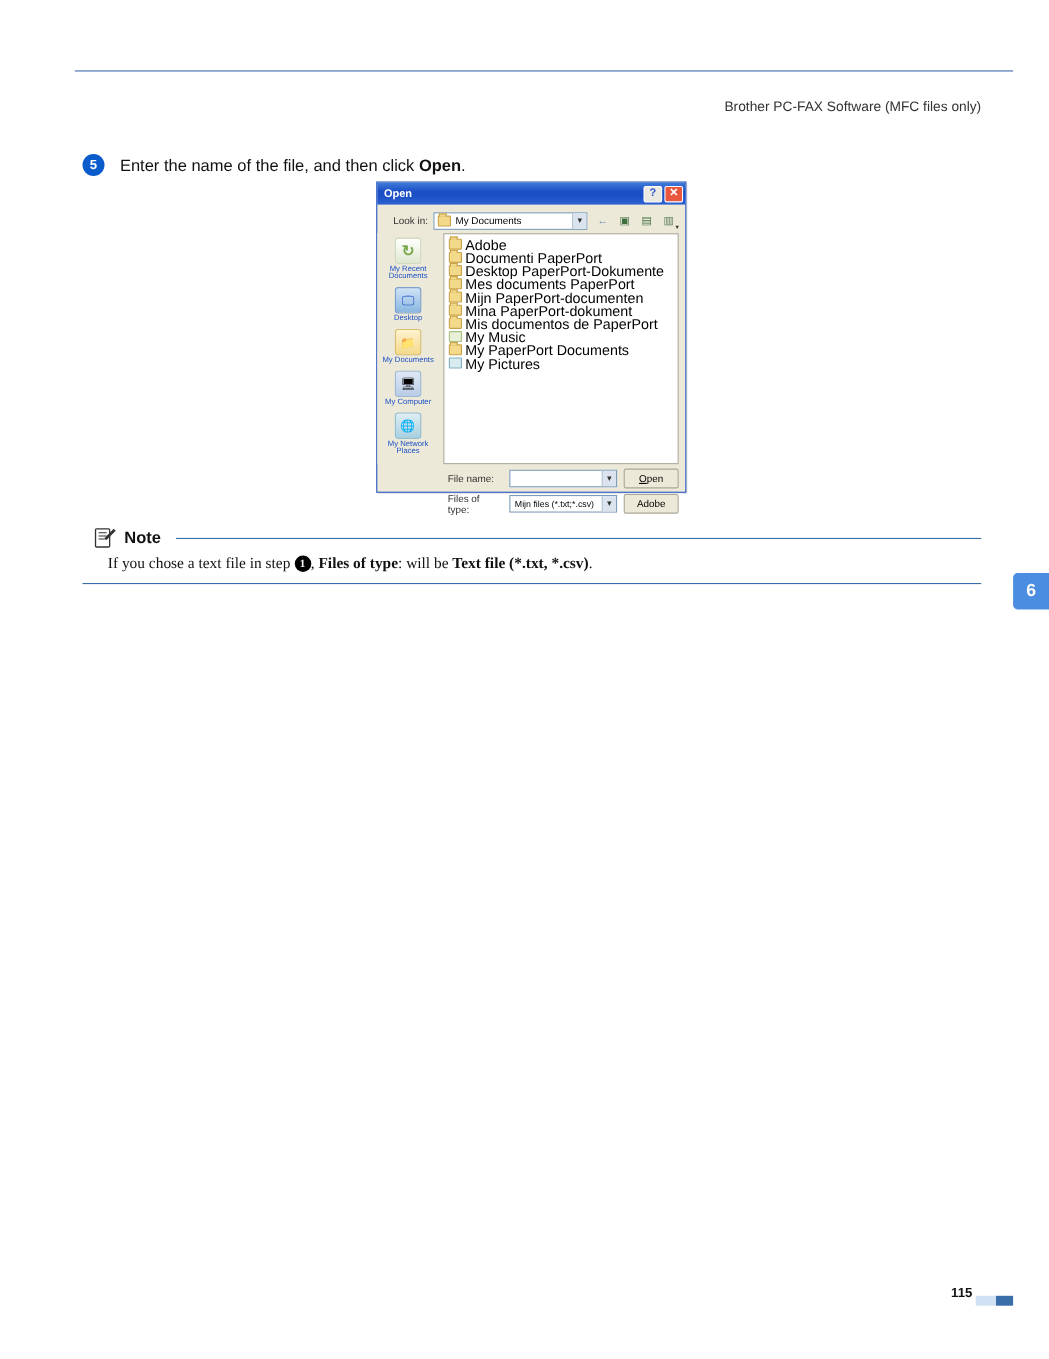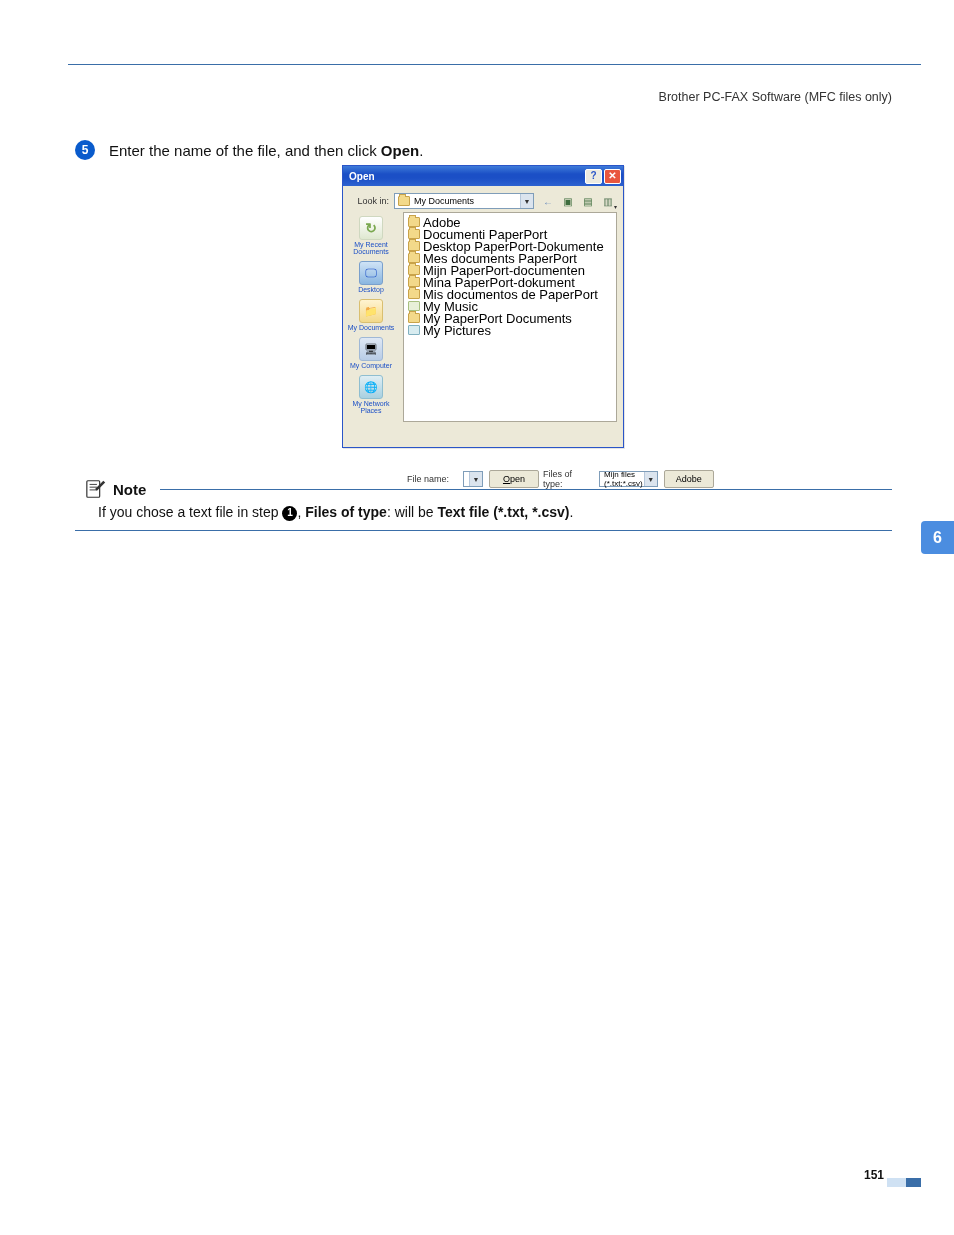--- a/index.html
+++ b/index.html
@@ -227,22 +227,22 @@
   }
   .ficon.pics {
     background: #d8ecf0;
     border: 1px solid #80b0c0;
     border-radius: 1px;
   }
 
   .bottom-rows {
     padding: 4px 6px 6px 64px;
     display: flex;
+    flex-direction: column;
     gap: 4px;
-    margin-top: 43px;
   }
   .brow { display: flex; align-items: center; gap: 6px; }
   .brow .blbl { width: 50px; color: #333; }
   .brow .binput {
     flex: 1;
     height: 16px;
     background: #fff;
     border: 1px solid #7f9db9;
     position: relative;
     padding: 0 14px 0 4px;
@@ -292,20 +292,21 @@
     border-top: 1px solid #3a6ea8;
   }
   .note-body {
     position: absolute;
     top: 502px;
     left: 98px;
     right: 62px;
     font-size: 14px;
     color: #111;
     line-height: 1.5;
+    font-family: Liberation Serif, serif;
   }
   .circ-num {
     display: inline-flex;
     width: 15px; height: 15px;
     background: #000;
     color: #fff;
     border-radius: 50%;
     font-size: 10px;
     font-weight: bold;
     align-items: center;
@@ -494,14 +495,14 @@
   <span class="ntitle">Note</span>
 </div>
 <div class="note-rule"></div>
 <div class="note-body">
   <span>If you chose a text file in step </span><span class="circ-num">1</span><span>, </span><b>Files of type</b><span>: will be </span><b>Text file (*.txt, *.csv)</b><span>.</span>
 </div>
 <div class="note-end-rule"></div>
 
 <div class="side-tab">6</div>
 
-<div class="page-num">151</div>
+<div class="page-num">115</div>
 <div class="footer-swatch"></div>
 
 </body></html>

